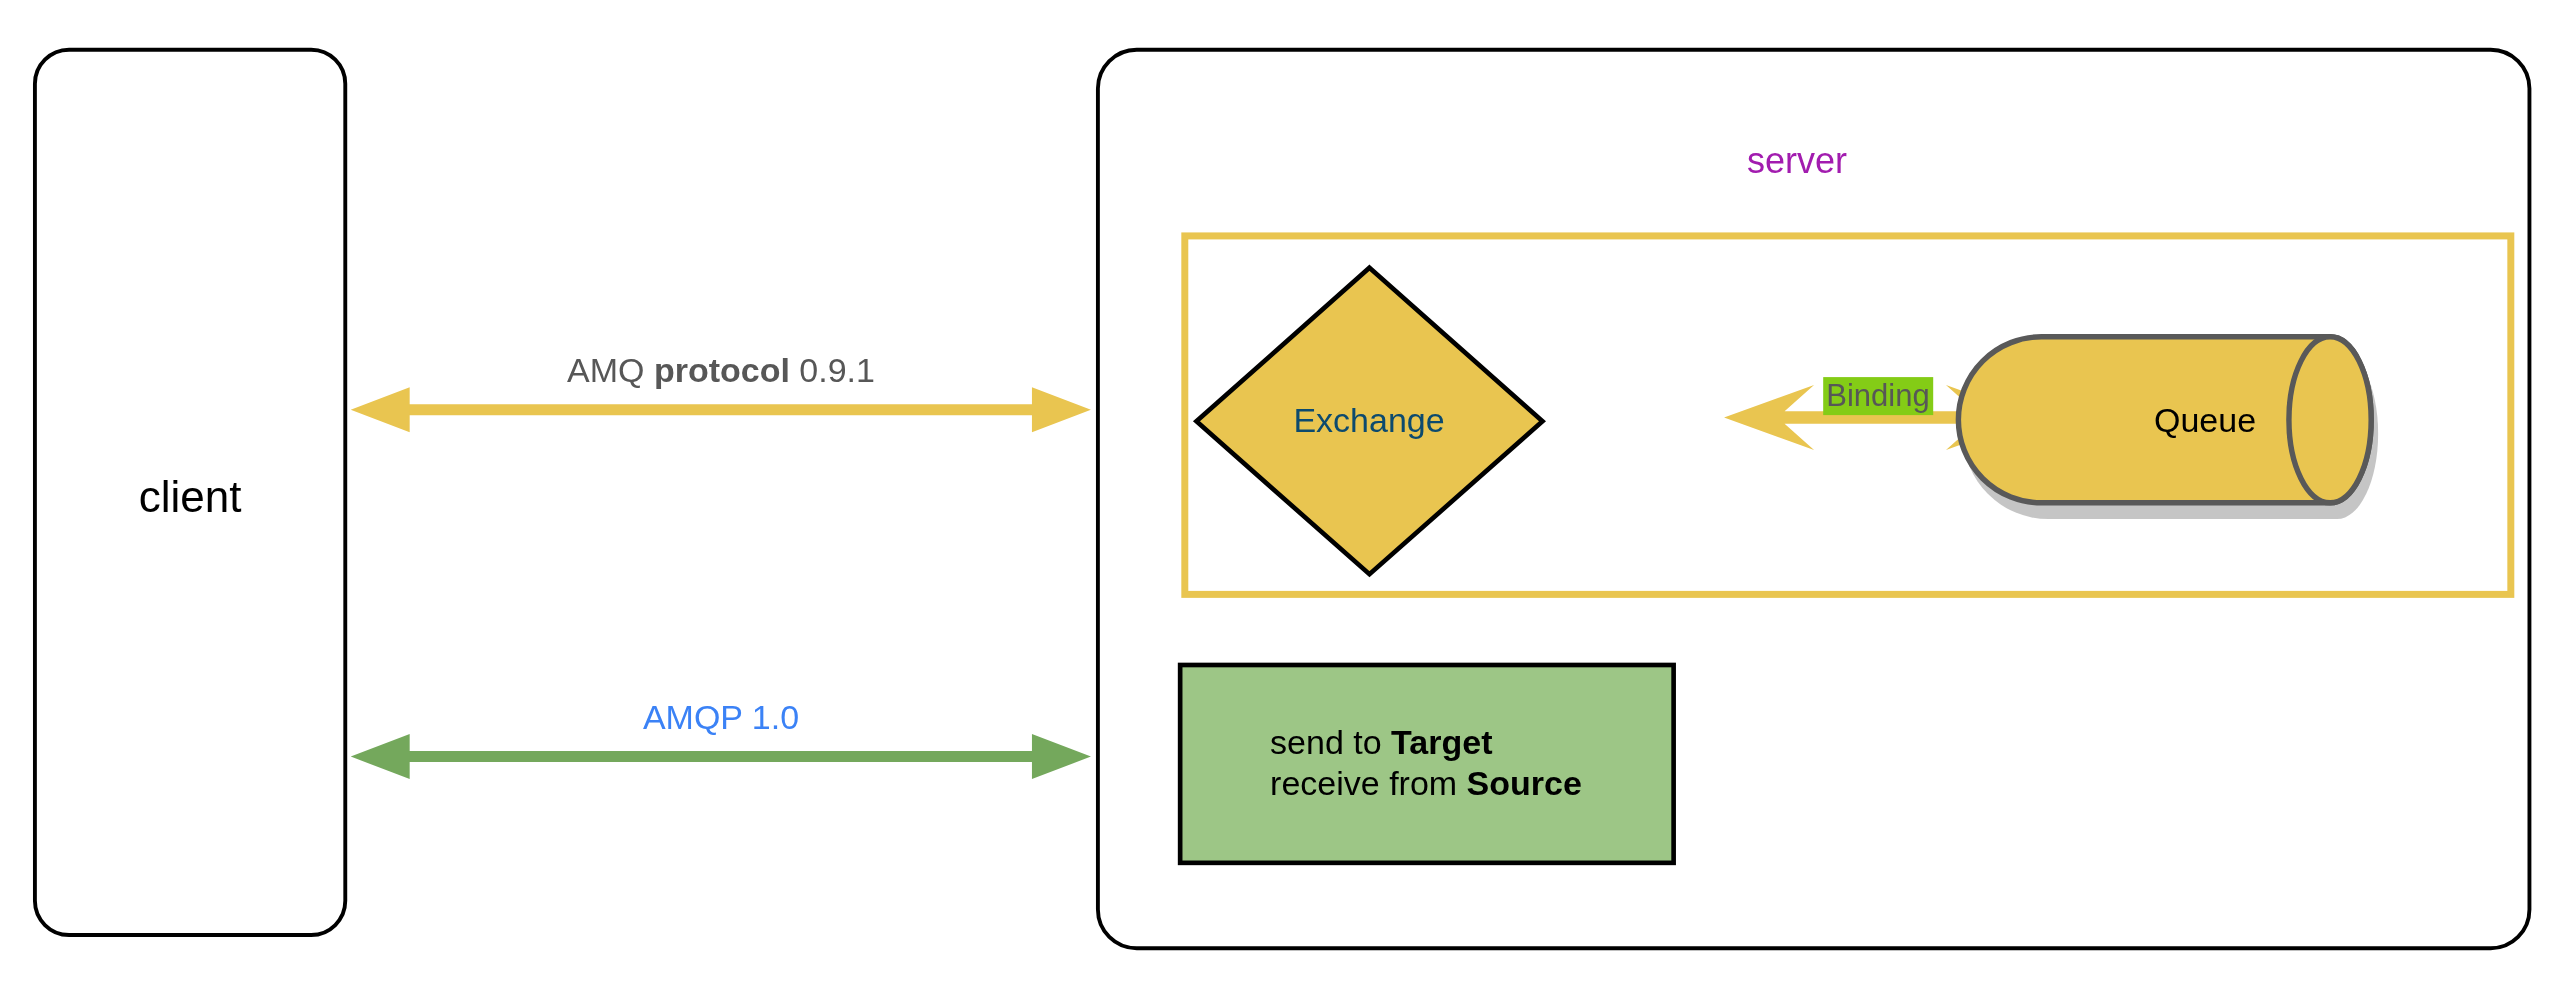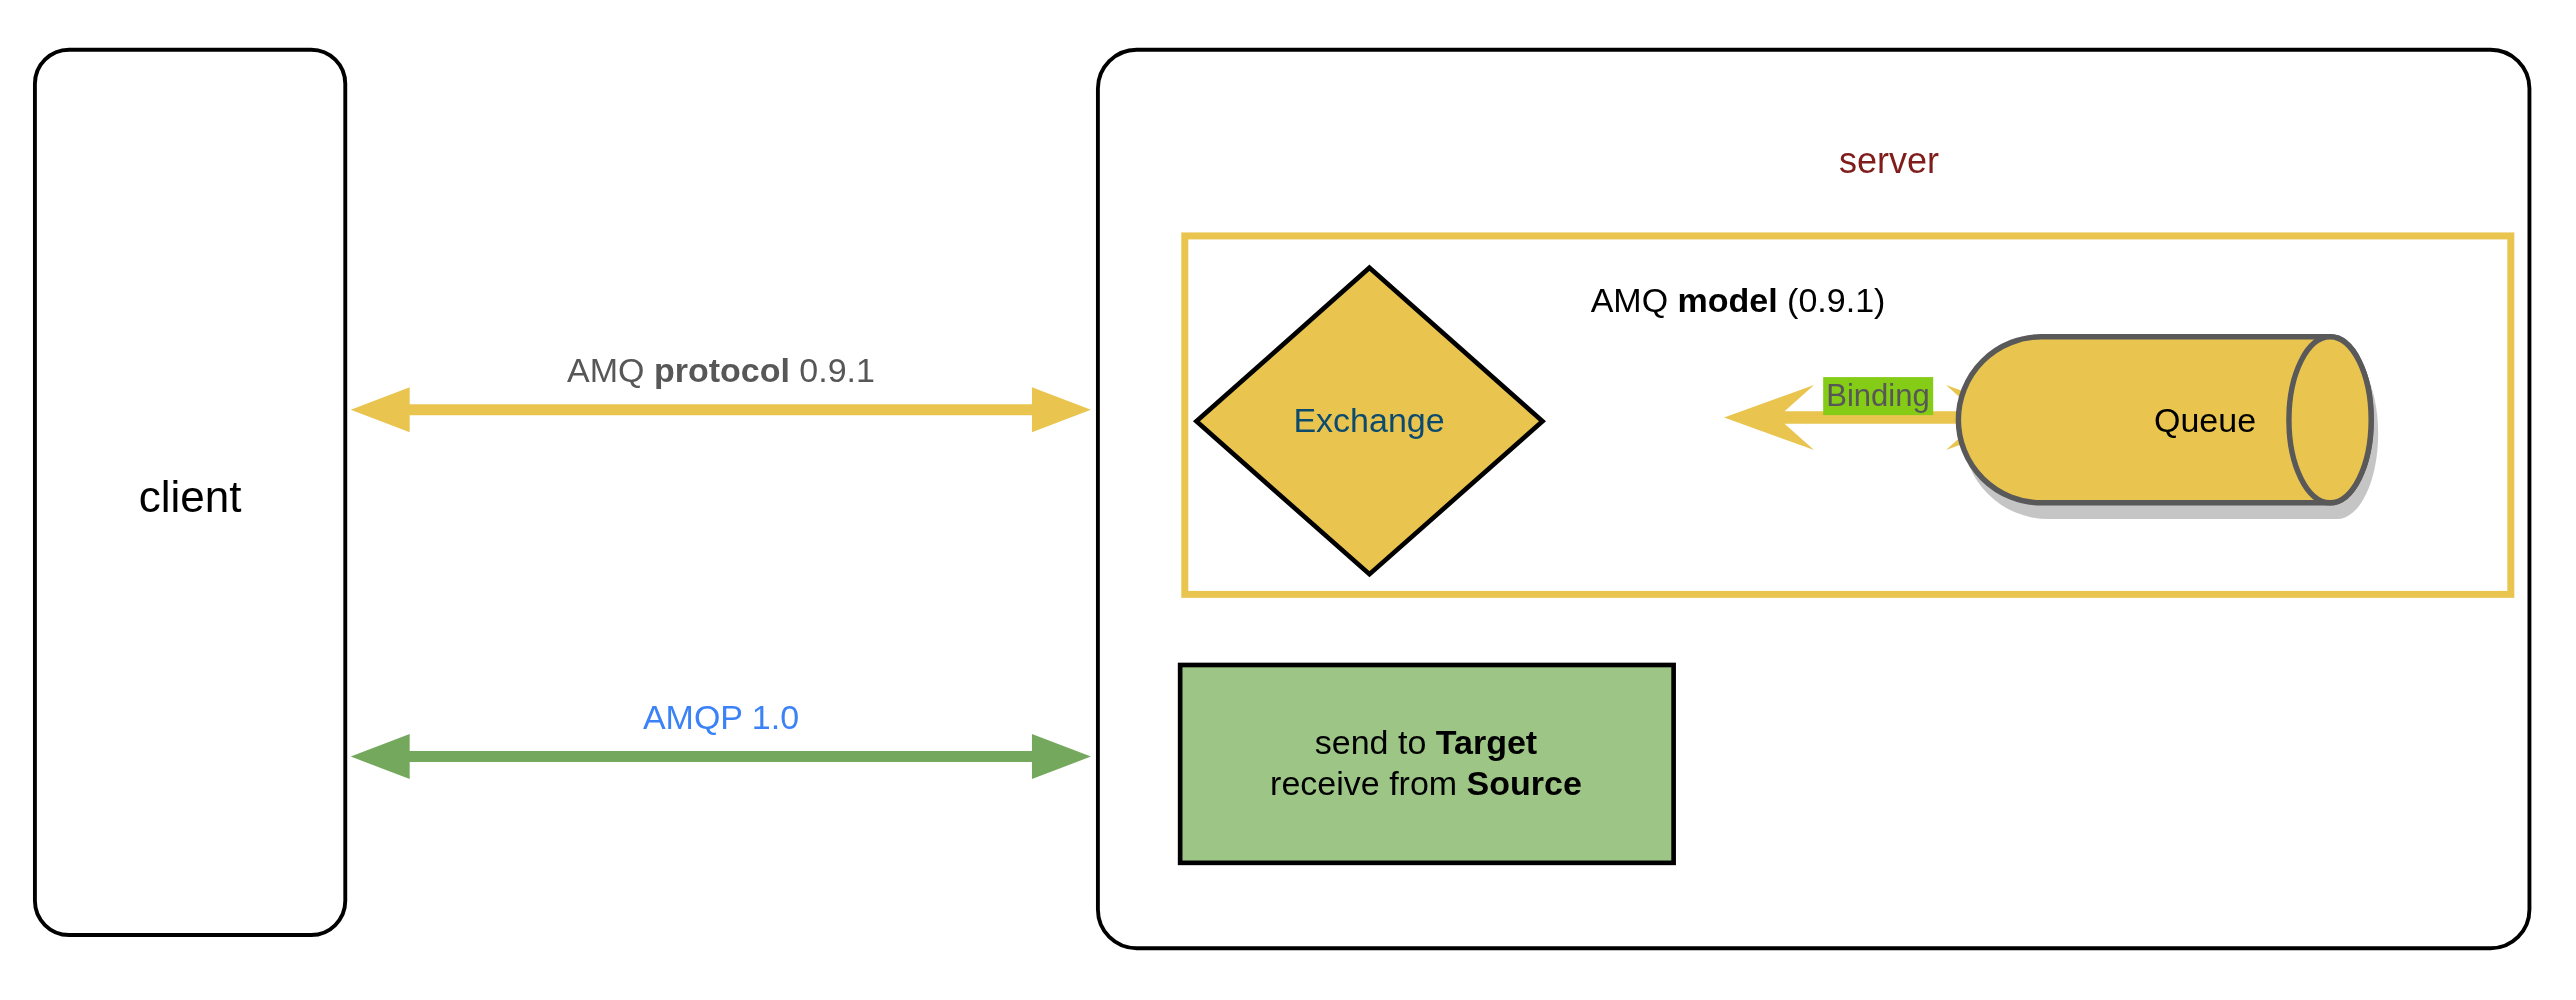--- a/index.html
+++ b/index.html
@@ -35,24 +35,24 @@
   }
 
   
   #client-label {
     left: 190px;
     top: 497px;
     font-size: 44px;
     color: #000000;
   }
   #server-label {
-    left: 1889px;
+    left: 1797px;
     top: 161px;
     font-size: 36px;
-    color: #7f1d1d;
+    color: #a21caf;
   }
   #model-label {
     left: 1738px;
     top: 301px;
     font-size: 34px;
     color: #000000;
   }
   #exchange-label {
     left: 1369px;
     top: 421px;
@@ -83,21 +83,20 @@
     left: 721px;
     top: 718px;
     font-size: 34px;
     color: #3b82f6;
   }
   #green-note {
     left: 1426px;
     top: 763px;
     font-size: 34px;
     color: #000000;
-    text-align: center;
   }
   .line2 { display: block; }
   .bold { font-weight: bold; }
 </style>
 </head>
 <body>
 
 <div id="canvas">
 
   <svg class="svg-layer" viewBox="0 0 3320 1290">
@@ -132,23 +131,20 @@
     </g>
 
     <rect x="1521" y="857" width="636" height="255" fill="#9DC686" stroke="#000000" stroke-width="6"></rect>
 
   </svg>
 
   <div class="lbl center-xy" id="client-label">client</div>
 
   <div class="lbl center-xy" id="server-label">server</div>
 
-  <div class="lbl center-xy" id="model-label">
-    <span>AMQ </span><span class="bold">model</span><span> (0.9.1)</span>
-  </div>
 
   <div class="lbl center-xy" id="exchange-label">Exchange</div>
 
   <div class="lbl center-xy" id="queue-label">Queue</div>
 
   <div class="lbl center-xy" id="binding-label">Binding</div>
 
   <div class="lbl center-xy" id="amq-protocol-label">
     <span>AMQ </span><span class="bold">protocol</span><span> 0.9.1</span>
   </div>

